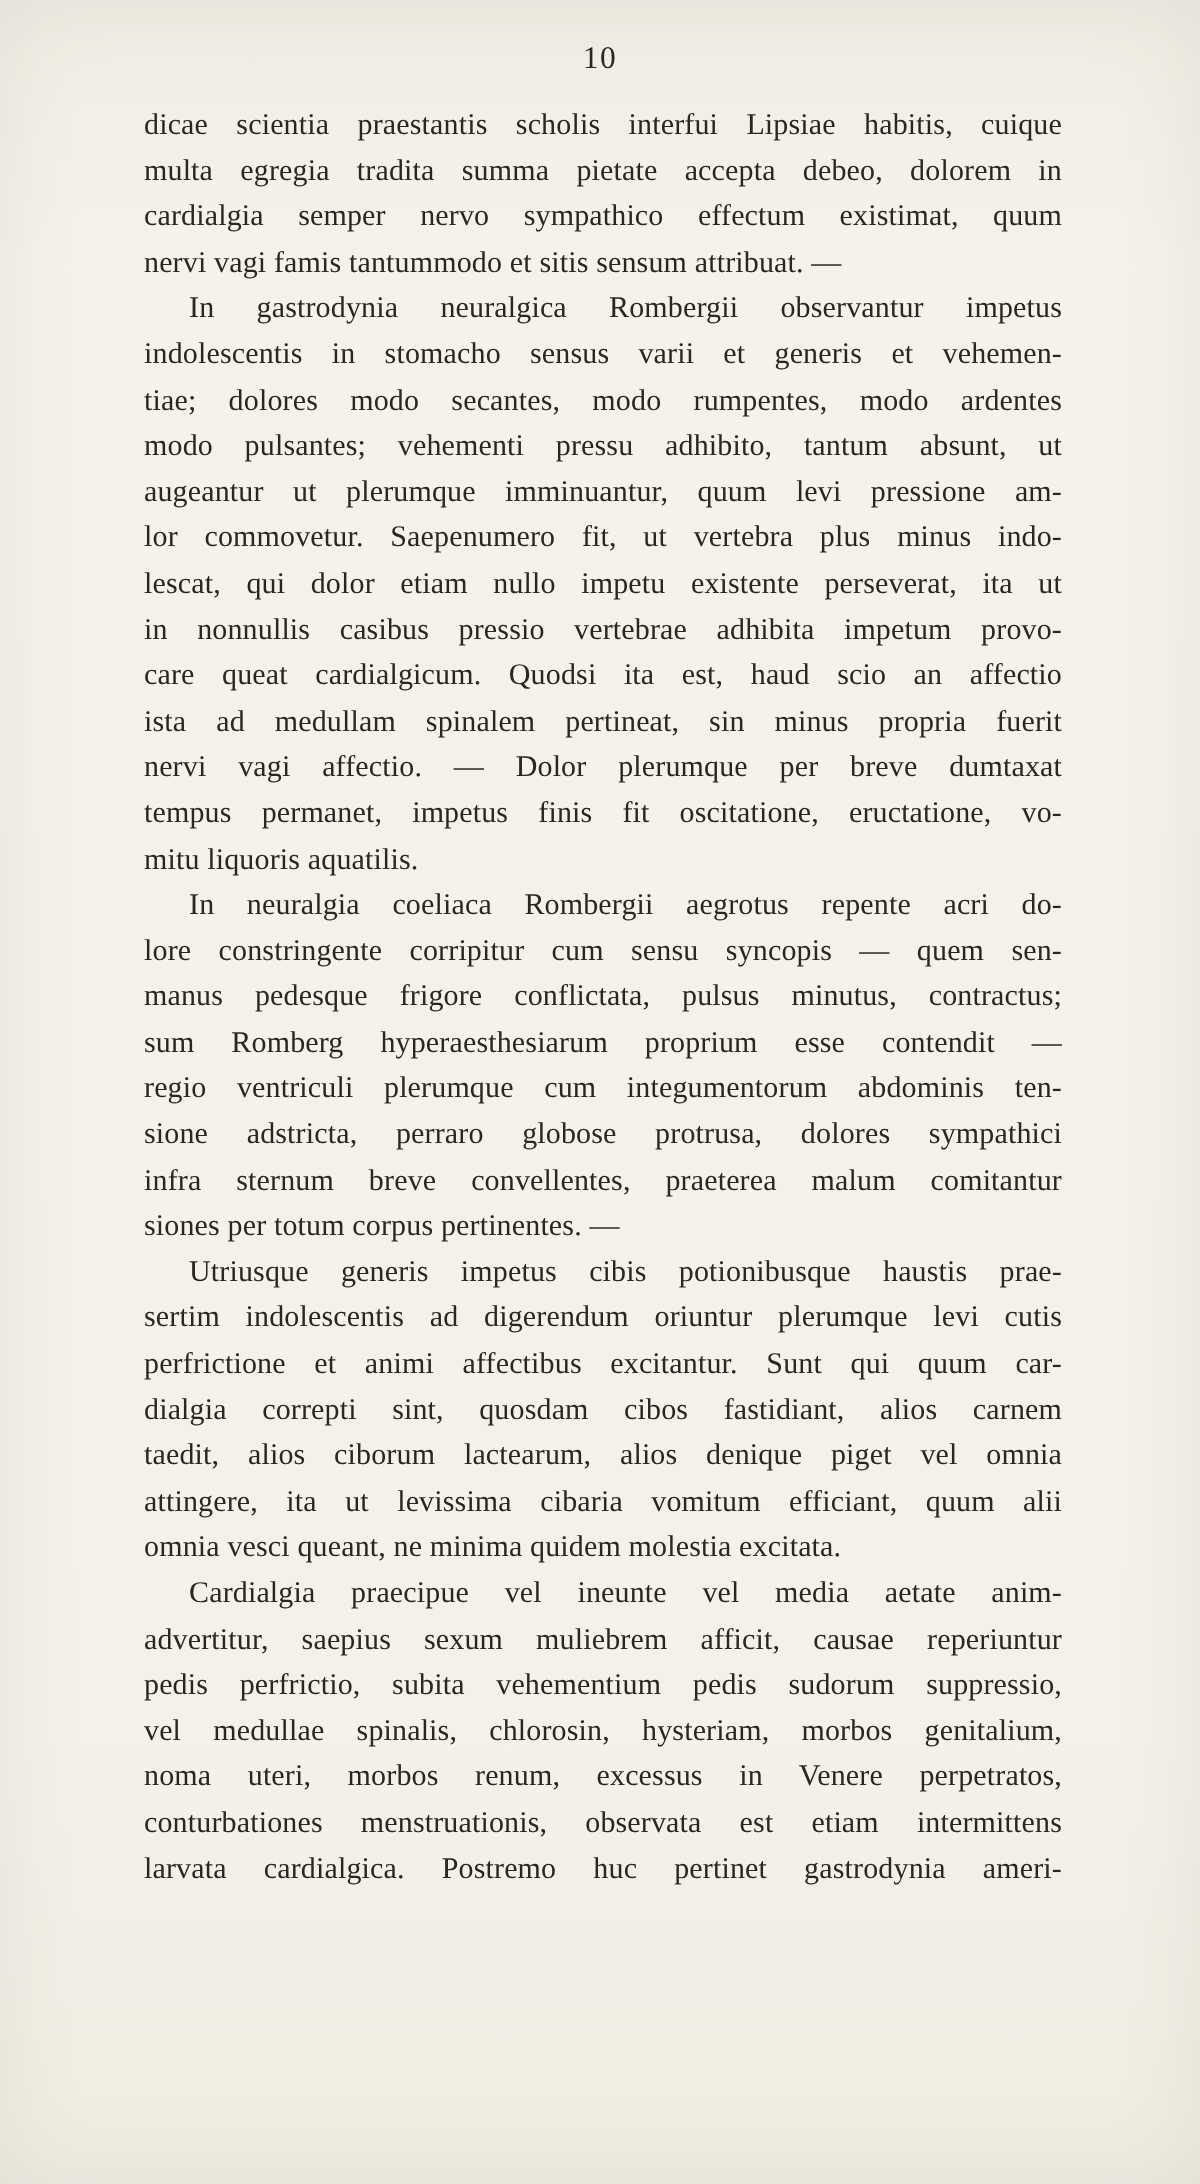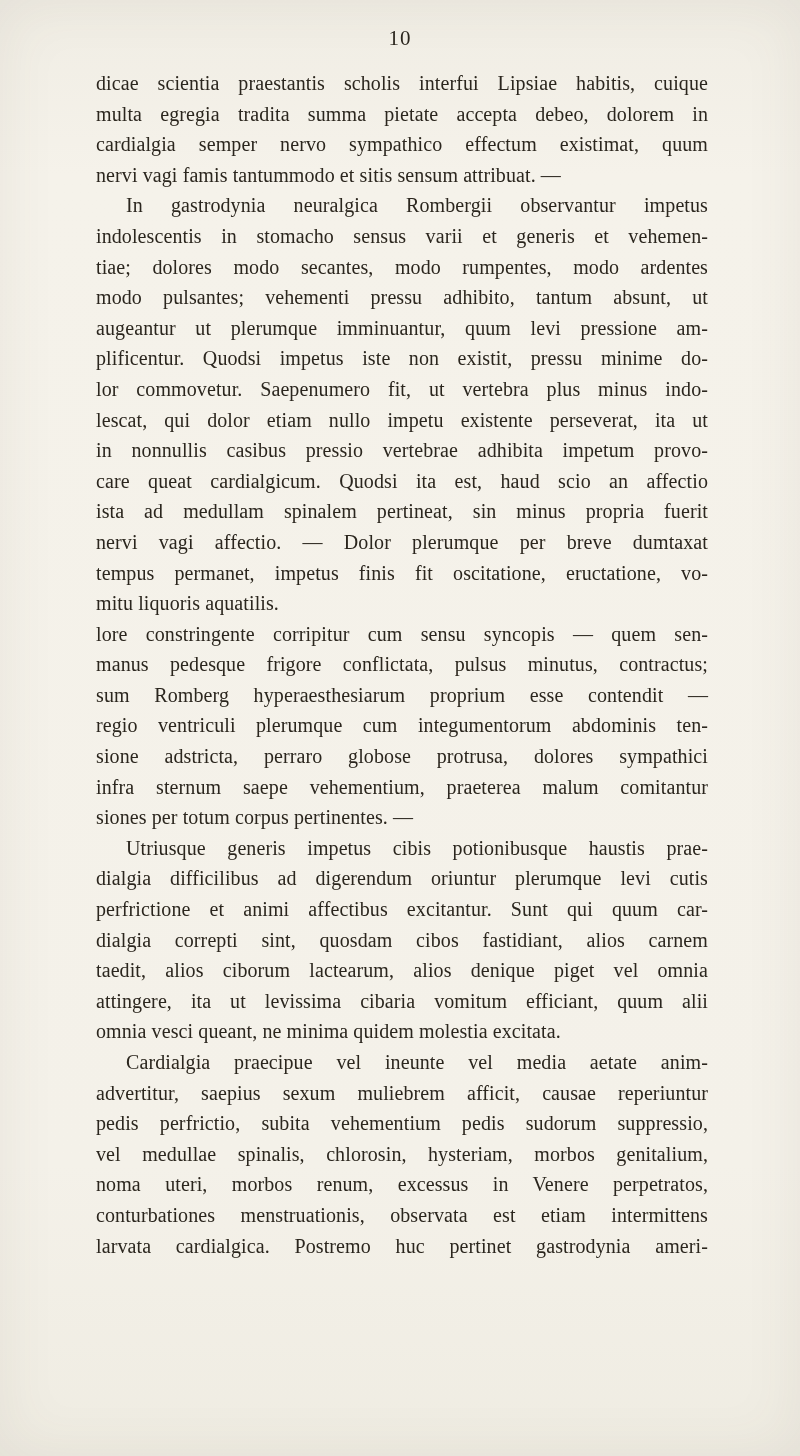--- a/index.html
+++ b/index.html
@@ -68,42 +68,42 @@
         <div class="line">multa egregia tradita summa pietate accepta debeo, dolorem in</div>
         <div class="line">cardialgia semper nervo sympathico effectum existimat, quum</div>
         <div class="line flush">nervi vagi famis tantummodo et sitis sensum attribuat. —</div>
       </div>
       <div class="paragraph">
         <div class="line indent">In gastrodynia neuralgica Rombergii observantur impetus</div>
         <div class="line">indolescentis in stomacho sensus varii et generis et vehemen-</div>
         <div class="line">tiae; dolores modo secantes, modo rumpentes, modo ardentes</div>
         <div class="line">modo pulsantes; vehementi pressu adhibito, tantum absunt, ut</div>
         <div class="line">augeantur ut plerumque imminuantur, quum levi pressione am-</div>
-        <div class="line">plificentur. Quodsi impetus iste non existit, pressu minime do-</div>
         <div class="line">lor commovetur. Saepenumero fit, ut vertebra plus minus indo-</div>
         <div class="line">lescat, qui dolor etiam nullo impetu existente perseverat, ita ut</div>
         <div class="line">in nonnullis casibus pressio vertebrae adhibita impetum provo-</div>
         <div class="line">care queat cardialgicum. Quodsi ita est, haud scio an affectio</div>
         <div class="line">ista ad medullam spinalem pertineat, sin minus propria fuerit</div>
         <div class="line">nervi vagi affectio. — Dolor plerumque per breve dumtaxat</div>
         <div class="line">tempus permanet, impetus finis fit oscitatione, eructatione, vo-</div>
         <div class="line flush">mitu liquoris aquatilis.</div>
       </div>
       <div class="paragraph">
+        <div class="line indent">In neuralgia coeliaca Rombergii aegrotus repente acri do-</div>
         <div class="line">lore constringente corripitur cum sensu syncopis — quem sen-</div>
         <div class="line">manus pedesque frigore conflictata, pulsus minutus, contractus;</div>
         <div class="line">sum Romberg hyperaesthesiarum proprium esse contendit —</div>
         <div class="line">regio ventriculi plerumque cum integumentorum abdominis ten-</div>
         <div class="line">sione adstricta, perraro globose protrusa, dolores sympathici</div>
-        <div class="line">infra sternum saepe vehementium, praeterea malum comitantur</div>
+        <div class="line">infra sternum breve convellentes, praeterea malum comitantur</div>
         <div class="line flush">siones per totum corpus pertinentes. —</div>
       </div>
       <div class="paragraph">
         <div class="line indent">Utriusque generis impetus cibis potionibusque haustis prae-</div>
-        <div class="line">dialgia difficilibus ad digerendum oriuntur plerumque levi cutis</div>
+        <div class="line">sertim indolescentis ad digerendum oriuntur plerumque levi cutis</div>
         <div class="line">perfrictione et animi affectibus excitantur. Sunt qui quum car-</div>
         <div class="line">dialgia correpti sint, quosdam cibos fastidiant, alios carnem</div>
         <div class="line">taedit, alios ciborum lactearum, alios denique piget vel omnia</div>
         <div class="line">attingere, ita ut levissima cibaria vomitum efficiant, quum alii</div>
         <div class="line flush">omnia vesci queant, ne minima quidem molestia excitata.</div>
       </div>
       <div class="paragraph">
         <div class="line indent">Cardialgia praecipue vel ineunte vel media aetate anim-</div>
         <div class="line">advertitur, saepius sexum muliebrem afficit, causae reperiuntur</div>
         <div class="line">pedis perfrictio, subita vehementium pedis sudorum suppressio,</div>

